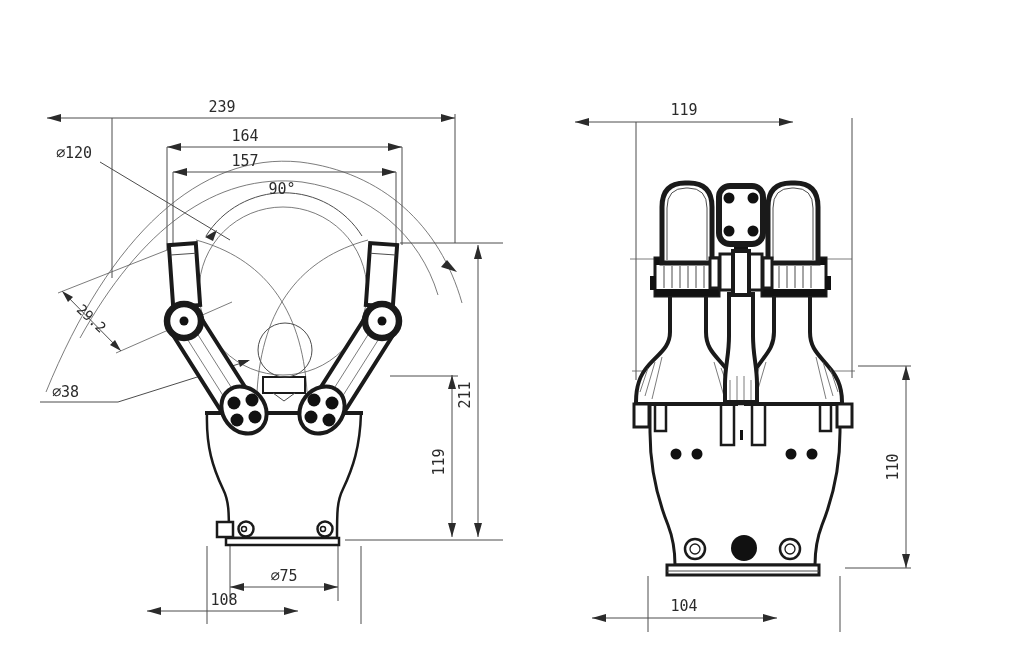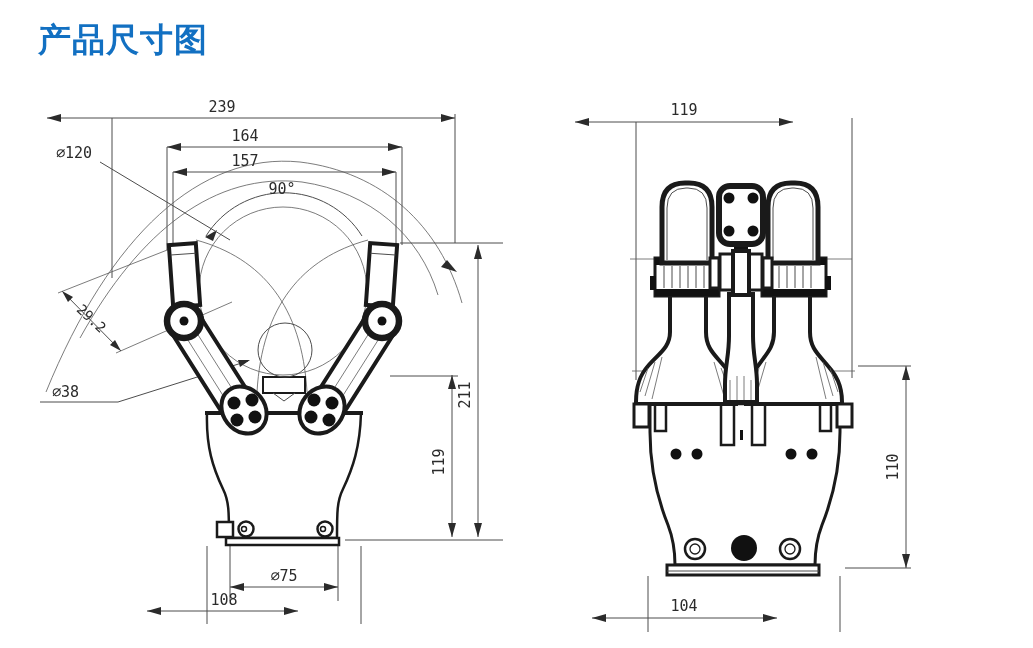--- a/index.html
+++ b/index.html
@@ -13,21 +13,20 @@
   .arr{fill:#2b2b2b;stroke:none;}
   .mach{stroke:#1a1a1a;fill:#fff;}
   .dim{font-family:"DejaVu Sans Mono",monospace;font-size:15px;fill:#2b2b2b;}
   .dimsm{font-family:"DejaVu Sans Mono",monospace;font-size:14px;fill:#2b2b2b;}
   .blk{fill:#111;stroke:none;}
 </style>
 </head>
 <body>
 
 <div id="stage">
-  <div id="title">产品尺寸图</div>
 
   <svg width="1033" height="648" viewBox="0 0 1033 648">
 
     <g>
 
       <g>
 
         <line class="thin" x1="47" y1="118" x2="455" y2="118"></line>
         <path class="arr" d="M 47 118 l 14 -4 v 8 z"></path>
         <path class="arr" d="M 455 118 l -14 -4 v 8 z"></path>

